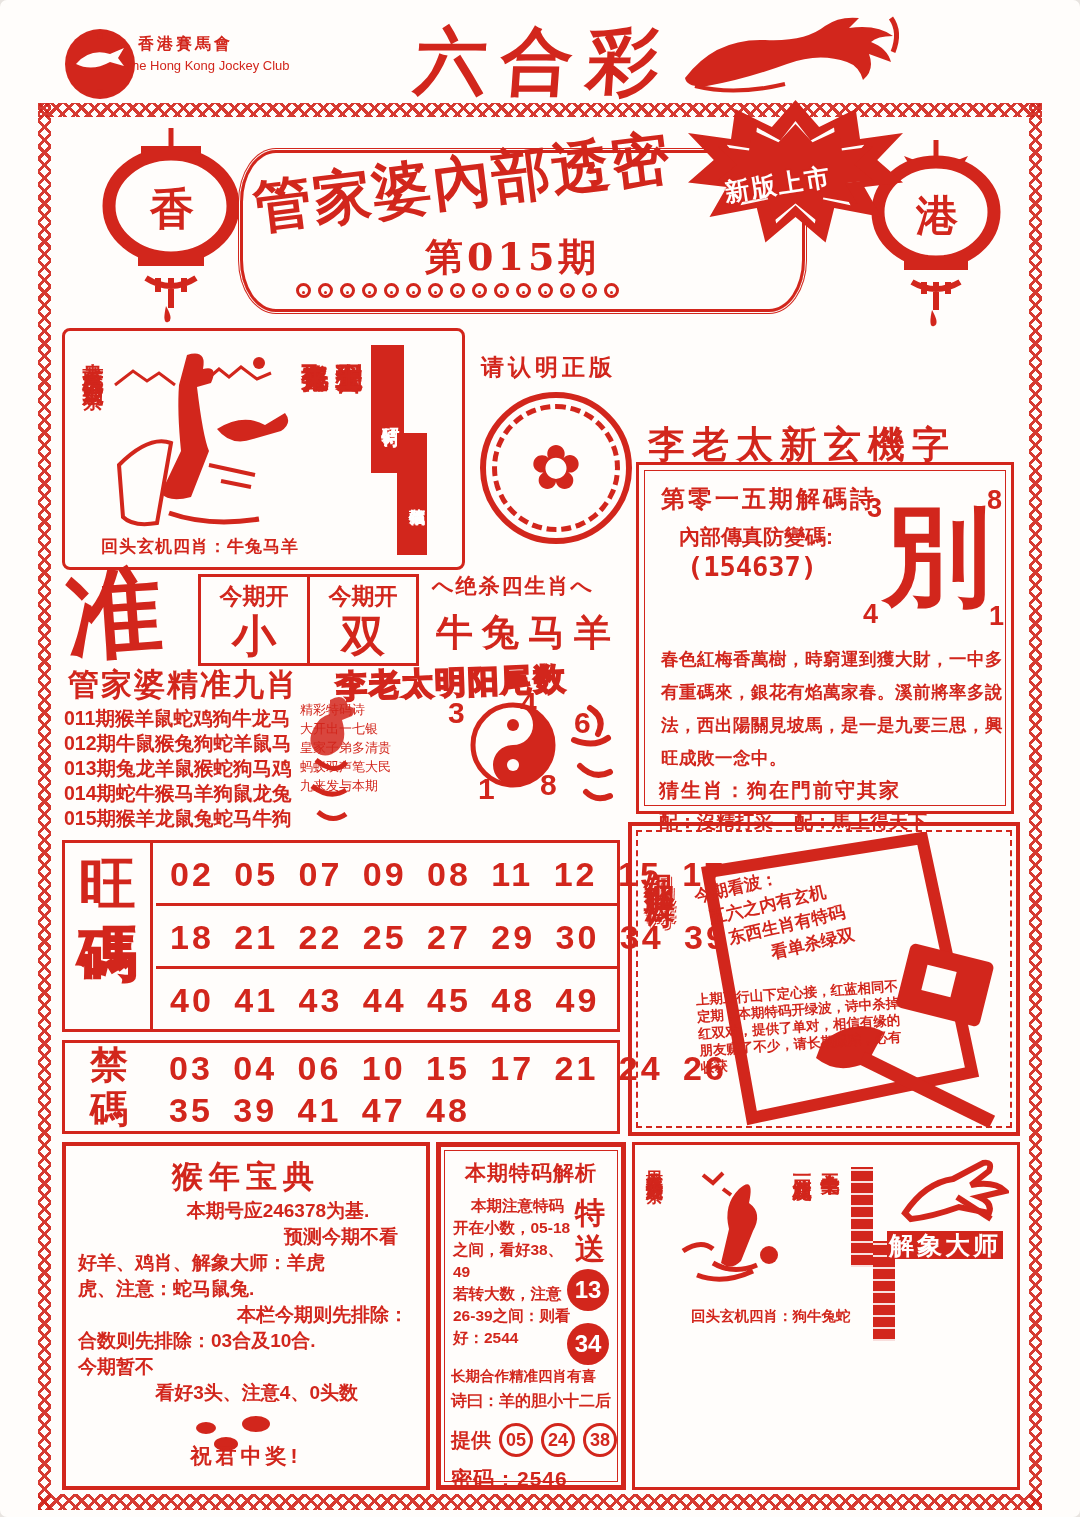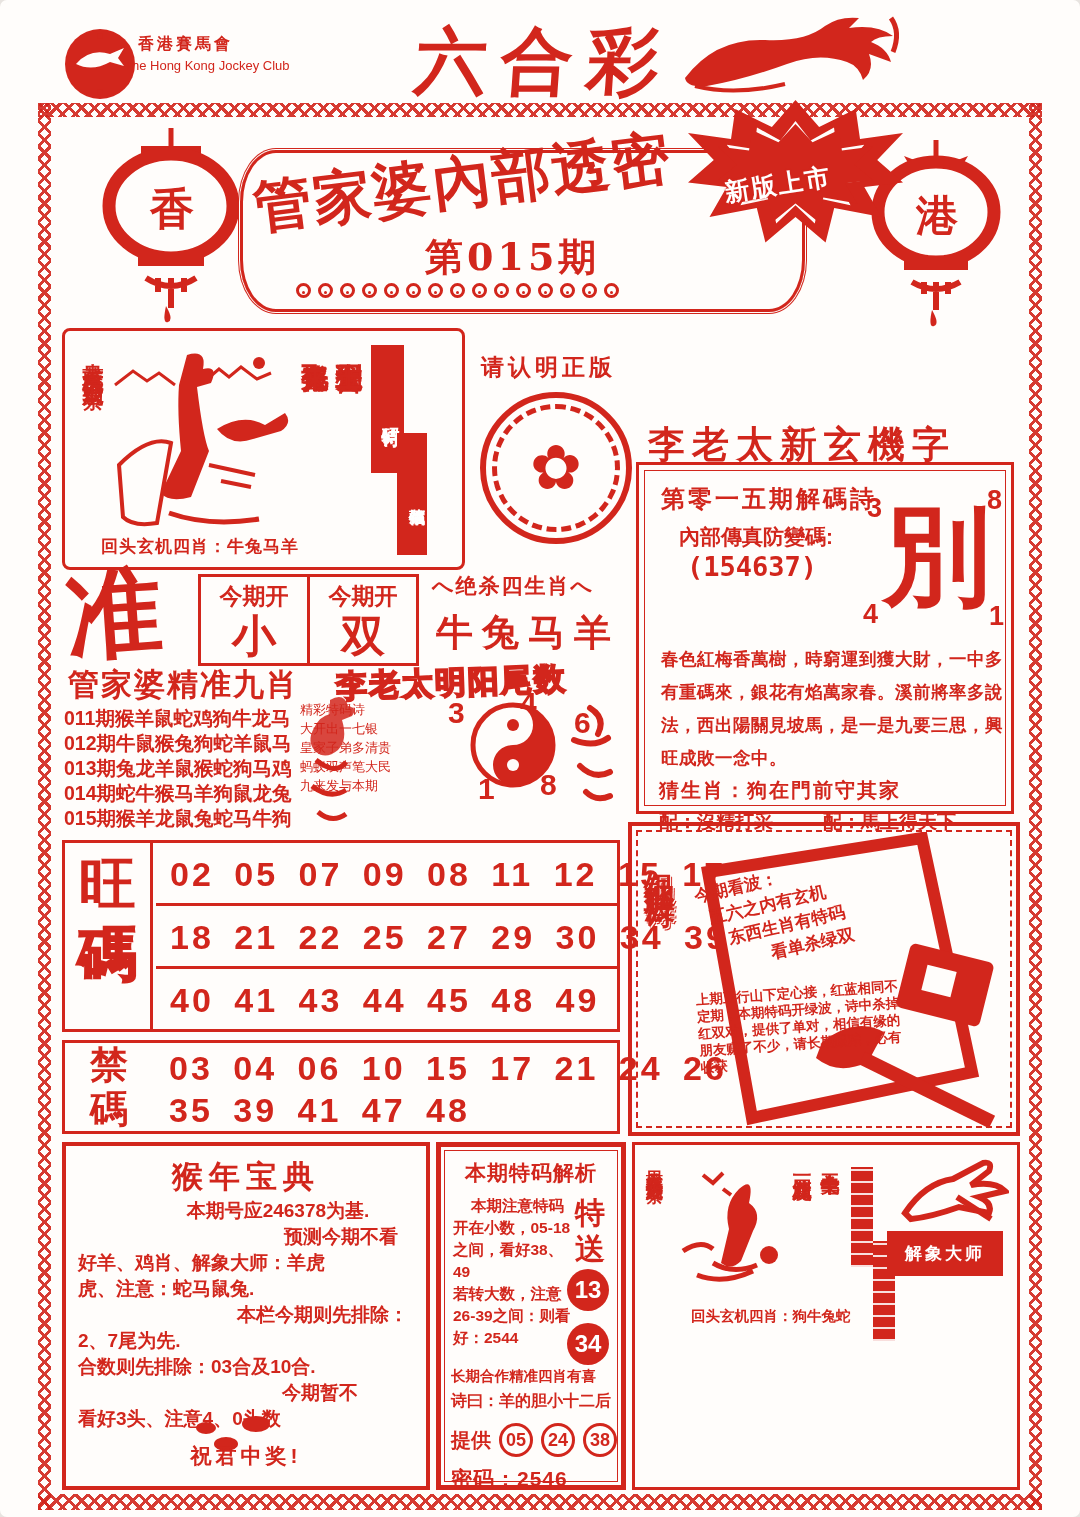--- a/index.html
+++ b/index.html
@@ -57,21 +57,21 @@
   .lt-sub{left:16px;top:12px;font-size:24px;font-weight:bold;letter-spacing:3px;}
   .lt-codelab{left:34px;top:52px;font-size:21px;font-weight:900;}
   .lt-code{left:42px;top:80px;font-size:27px;font-weight:bold;font-family:"DejaVu Sans Mono",monospace;}
   .lt-char{left:238px;top:30px;font-size:108px;font-weight:900;font-family:"DejaVu Serif",serif;line-height:1;}
   .lt-c0{left:222px;top:22px;font-size:27px;font-weight:bold;}
   .lt-c1{left:342px;top:14px;font-size:27px;font-weight:bold;}
   .lt-c2{left:218px;top:128px;font-size:27px;font-weight:bold;}
   .lt-c3{left:344px;top:130px;font-size:27px;font-weight:bold;}
   .lt-poem{left:16px;top:172px;width:350px;font-size:17.5px;font-weight:bold;line-height:33px;letter-spacing:.5px;}
   .lt-zodiac{left:14px;top:306px;font-size:20px;font-weight:bold;letter-spacing:2px;}
-  .lt-pair{left:14px;top:338px;font-size:19px;font-weight:bold;display:flex;gap:50px;}
+  .lt-pair{left:14px;top:338px;font-size:19px;font-weight:bold;display:flex;gap:21px;}
   
   .zhun-big{left:66px;top:566px;font-size:96px;font-weight:900;line-height:1;font-family:"DejaVu Serif",serif;transform:rotate(-4deg);}
   .mini{border:3px solid var(--red);width:112px;height:92px;text-align:center;}
   .mini .t{font-size:23px;font-weight:900;margin-top:4px;}
   .mini .v{font-size:44px;font-weight:900;line-height:1.1;}
   .mini1{left:198px;top:574px;}
   .mini2{left:307px;top:574px;}
   .kill-t{left:432px;top:572px;font-size:21px;font-weight:900;letter-spacing:2px;}
   .kill-v{left:436px;top:608px;font-size:37px;font-weight:900;letter-spacing:9px;}
   
@@ -142,22 +142,22 @@
   
   .masterbox{left:632px;top:1142px;width:388px;height:348px;border:3px solid var(--red);}
   .ms-vert{left:8px;top:12px;height:190px;font-size:17px;font-weight:bold;letter-spacing:2px;}
   .ms-caption{left:56px;top:162px;font-size:14.5px;font-weight:bold;}
   .ms-poem1{left:182px;top:14px;height:170px;font-size:19px;font-weight:bold;}
   .ms-poem2{left:154px;top:20px;height:170px;font-size:19px;font-weight:bold;}
   .ms-strip{background:var(--red);width:22px;
      background-image:repeating-linear-gradient(0deg,rgba(255,255,255,.85) 0 2px,transparent 2px 12px);}
   .ms-strip1{left:216px;top:22px;height:100px;}
   .ms-strip2{left:238px;top:96px;height:100px;}
-  .ms-badge{left:252px;top:86px;width:116px;height:45px;background:var(--red);color:#fff;
-     font-size:17px;font-weight:900;letter-spacing:3px;display:flex;align-items:center;justify-content:center;}
+  .ms-badge{left:252px;top:86px;width:116px;height:28px;background:var(--red);color:#fff;
+     font-size:25px;font-weight:900;letter-spacing:3px;display:flex;align-items:center;justify-content:center;}
   svg{display:block;}
 </style>
 </head>
 <body>
 
 <div id="page">
 
   <svg class="abs" style="left:62px;top:26px" width="76" height="76" viewBox="0 0 76 76">
     <circle cx="38" cy="38" r="35" fill="#d2261c"></circle>
     <path d="M14 38 q14 -16 34 -10 l14 -6 -6 10 6 8 -14 -4 q-18 10 -34 2 z" fill="#fffdfb"></path>
@@ -361,21 +361,20 @@
   </div>
 
   <div class="abs monkeybox">
     <div class="mk-title">猴年宝典</div>
     <div class="mk-lines">
         <span class="ml">本期号应246378为基.</span>
         <span class="ml">预测今期不看</span>
         <span class="ml">好羊、鸡肖、解象大师：羊虎</span>
         <span class="ml">虎、注意：蛇马鼠兔.</span>
         <span class="ml">本栏今期则先排除：</span>
-        <span class="ml">2、7尾为先.</span>
         <span class="ml">合数则先排除：03合及10合.</span>
         <span class="ml">今期暂不</span>
         <span class="ml">看好3头、注意4、0头数</span>
       </div>
     <svg class="abs" style="left:120px;top:268px" width="120" height="40" viewBox="0 0 120 40">
       <ellipse cx="20" cy="14" rx="10" ry="6" fill="#d2261c"></ellipse>
       <ellipse cx="70" cy="10" rx="14" ry="8" fill="#d2261c"></ellipse>
       <ellipse cx="40" cy="30" rx="12" ry="7" fill="#d2261c"></ellipse>
     </svg>
     <div class="mk-footer">祝君中奖!</div>

